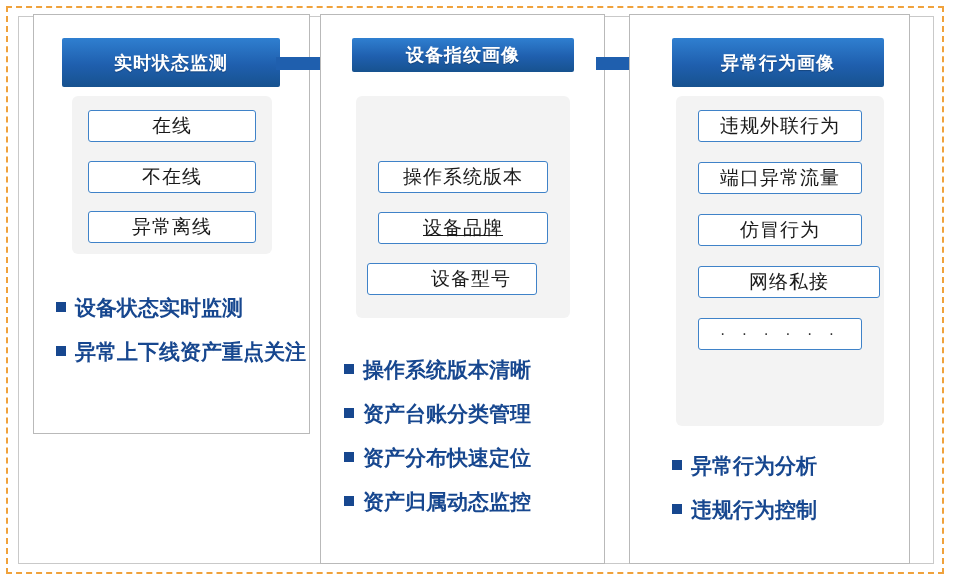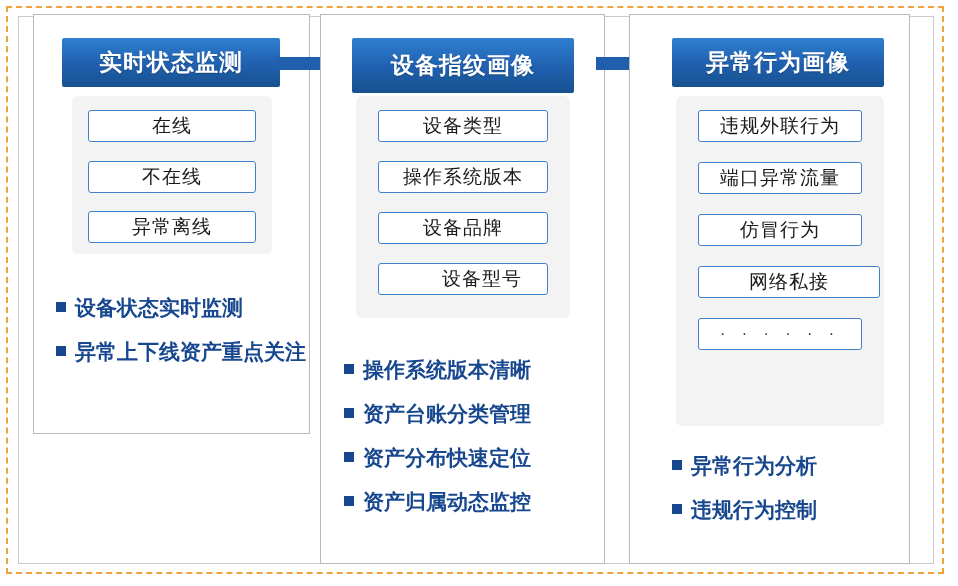--- a/index.html
+++ b/index.html
@@ -49,30 +49,30 @@
   .col-2 { left: 320px; top: 14px;  width: 285px; height: 550px; }
   .col-3 { left: 629px; top: 14px;  width: 281px; height: 550px; }
 
   
   .header-bar {
     position: absolute;
     box-sizing: border-box;
     background: linear-gradient(180deg, #2f7fd0 0%, #1f5fae 55%, #17528f 100%);
     color: #ffffff;
     font-weight: bold;
-    font-size: 23px;
+    font-size: 18px;
     letter-spacing: 1px;
     display: flex;
     align-items: center;
     justify-content: center;
     border-radius: 2px;
     text-shadow: 0 1px 1px rgba(0,0,0,0.25);
   }
   .hdr-1 { left: 62px;  top: 38px; width: 218px; height: 49px; }
-  .hdr-2 { left: 352px; top: 38px; width: 222px; height: 55px; text-align: right; }
+  .hdr-2 { left: 352px; top: 38px; width: 222px; height: 34px; text-align: right; }
   .hdr-3 { left: 672px; top: 38px; width: 212px; height: 49px; }
 
   
   .panel {
     position: absolute;
     background: #f3f3f3;
     border-radius: 6px;
   }
   .panel-1 { left: 72px;  top: 96px; width: 200px; height: 158px; }
   .panel-2 { left: 356px; top: 96px; width: 214px; height: 222px; }
@@ -174,24 +174,23 @@
 
   <div class="arrow arrow-1">
     <div class="shaft"></div>
     <div class="head"></div>
   </div>
 
   <div class="column col-2"></div>
   <div class="panel panel-2"></div>
   <div class="header-bar hdr-2">设备指纹画像</div>
 
-  <div class="item-box" style="left:378px; top:110px; width:170px; height:32px;">设备类型</div>
   <div class="item-box" style="left:378px; top:161px; width:170px; height:32px;">操作系统版本</div>
-  <div class="item-box" style="left:378px; top:212px; width:170px; height:32px;">设备品牌</div>
-  <div class="item-box" style="left:378px; top:263px; width:170px; height:32px;padding-left:38px;">设备型号</div>
+  <div class="item-box" style="left:378px; top:212px; width:170px; height:32px;text-decoration:underline;">设备品牌</div>
+  <div class="item-box" style="left:367px; top:263px; width:170px; height:32px;padding-left:38px;">设备型号</div>
 
   <div class="bullet-list" style="left:344px; top:352px; width:265px;">
     <div class="bullet-line">
       <span class="bullet-sq"></span>
       <span class="bullet-txt">操作系统版本清晰</span>
     </div>
     <div class="bullet-line">
       <span class="bullet-sq"></span>
       <span class="bullet-txt">资产台账分类管理</span>
     </div>

